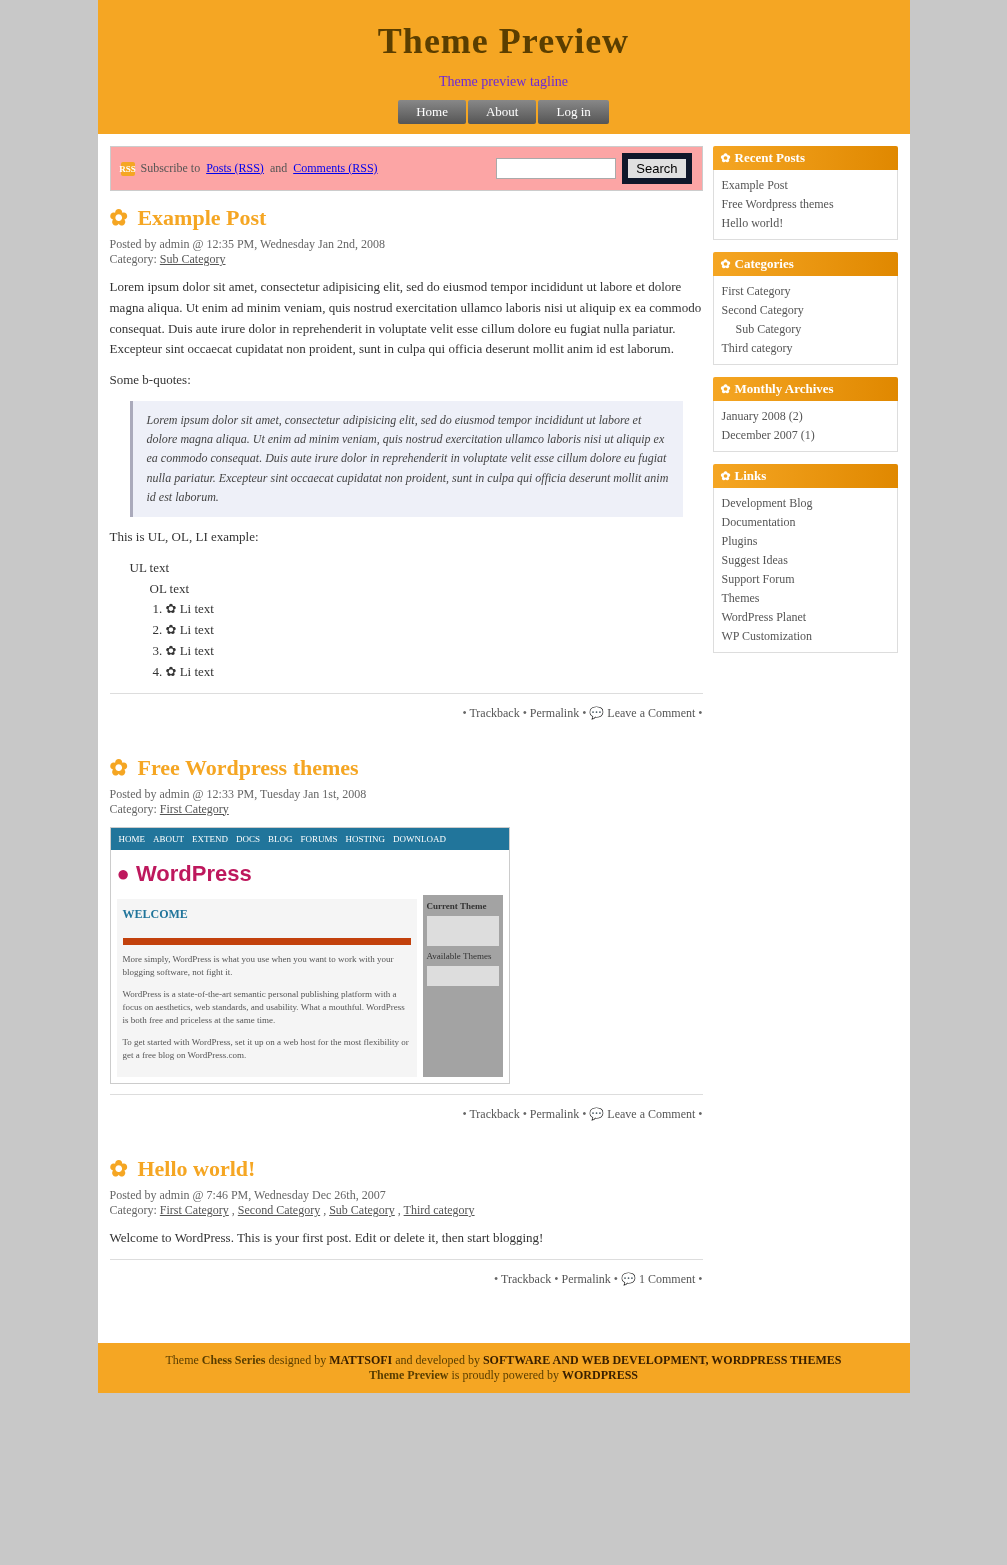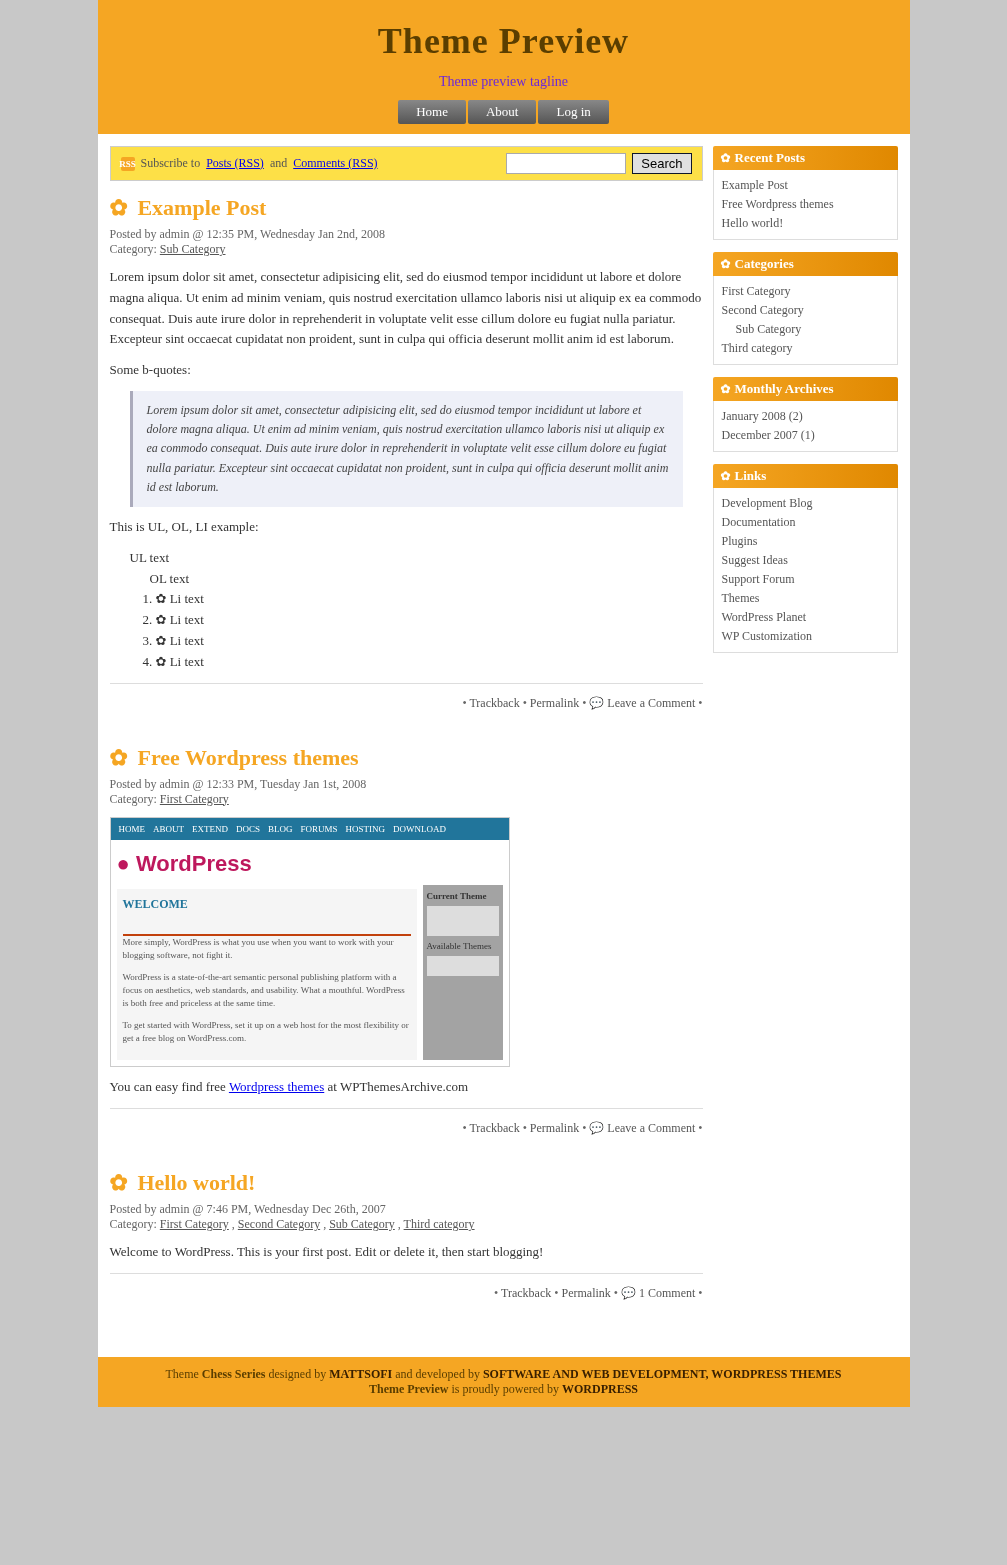--- a/index.html
+++ b/index.html
@@ -21,34 +21,34 @@
 
     
     #content-wrap { background: #fff; padding: 12px; display: flex; gap: 10px; }
 
     
     #main { flex: 1; min-width: 0; }
 
     
     #search-bar {
       display: flex; align-items: center; gap: 6px;
-      background: #fde047; border: 1px solid #ccc;
+      background: #fca5a5; border: 1px solid #ccc;
       padding: 6px 10px; margin-bottom: 14px;
       font-size: 12px; color: #555;
     }
     #search-bar .rss-icon {
       width: 14px; height: 14px; background: #f5a623;
       border-radius: 2px; display: inline-flex; align-items: center; justify-content: center;
       color: #fff; font-size: 9px; font-weight: bold;
     }
     #search-bar input[type="text"] {
       border: 1px solid #aaa; padding: 2px 4px; font-size: 13px; width: 120px;
     }
     #search-bar button {
-      background: #e0e0e0; border: 1px solid #0f172a; padding: 2px 8px; cursor: pointer; font-size: 13px;
+      background: #e0e0e0; border: 6px solid #0f172a; padding: 2px 8px; cursor: pointer; font-size: 13px;
     }
 
     
     .post { margin-bottom: 30px; }
     .post h2 { font-size: 22px; color: #f5a623; margin-bottom: 6px; }
     .post h2 a { color: #f5a623; text-decoration: none; }
     .post .post-meta { font-size: 12px; color: #666; margin-bottom: 10px; }
     .post .post-meta a { color: #555; }
     .post-content { font-size: 13px; line-height: 1.6; color: #333; }
     .post-content p { margin-bottom: 10px; }
@@ -68,21 +68,21 @@
       border: 1px solid #ccc; margin: 10px 0;
       max-width: 400px;
     }
     .wp-screenshot-nav {
       background: #21759b; padding: 4px 8px;
       display: flex; gap: 8px; align-items: center;
     }
     .wp-screenshot-nav span { color: #fff; font-size: 9px; }
     .wp-logo { font-size: 22px; font-weight: bold; color: #be185d; font-family: Arial; }
     .wp-welcome { padding: 6px; background: #f5f5f5; margin-top: 4px; }
-    .wp-welcome h3 { font-size: 12px; color: #21759b; border-bottom: 2px solid #c2410c; padding-bottom: 20px; margin-bottom: 0; }
+    .wp-welcome h3 { font-size: 12px; color: #21759b; border-bottom: 7px solid #c2410c; padding-bottom: 14px; margin-bottom: 8px; }
     .wp-welcome p { font-size: 9px; color: #555; line-height: 1.4; }
 
     
     #sidebar { width: 185px; flex-shrink: 0; }
     .sidebar-widget { margin-bottom: 12px; }
     .sidebar-widget-title {
       background: linear-gradient(to right, #f5a623, #e08800);
       color: #fff; font-size: 13px; font-weight: bold;
       padding: 4px 8px; display: flex; align-items: center; gap: 4px;
       border-radius: 2px 2px 0 0;
@@ -144,21 +144,21 @@
           <p>Lorem ipsum dolor sit amet, consectetur adipisicing elit, sed do eiusmod tempor incididunt ut labore et dolore magna aliqua. Ut enim ad minim veniam, quis nostrud exercitation ullamco laboris nisi ut aliquip ex ea commodo consequat. Duis aute irure dolor in reprehenderit in voluptate velit esse cillum dolore eu fugiat nulla pariatur. Excepteur sint occaecat cupidatat non proident, sunt in culpa qui officia deserunt mollit anim id est laborum.</p>
           <p>Some b-quotes:</p>
           <blockquote>
             <span>Lorem ipsum dolor sit amet, consectetur adipisicing elit, sed do eiusmod tempor incididunt ut labore et dolore magna aliqua. Ut enim ad minim veniam, quis nostrud exercitation ullamco laboris nisi ut aliquip ex ea commodo consequat. Duis aute irure dolor in reprehenderit in voluptate velit esse cillum dolore eu fugiat nulla pariatur. Excepteur sint occaecat cupidatat non proident, sunt in culpa qui officia deserunt mollit anim id est laborum.</span>
           </blockquote>
           <p>This is UL, OL, LI example:</p>
           <ul style="list-style:none; margin-left:20px;">
             <li><span>UL text</span>
               <ol style="list-style:none; margin-left:20px;">
                 <li><span>OL text</span>
-                  <ol style="margin-left:6px;">
+                  <ol style="margin-left:16px;">
                     <li><span>✿</span> <span>Li text</span></li>
                     <li><span>✿</span> <span>Li text</span></li>
                     <li><span>✿</span> <span>Li text</span></li>
                     <li><span>✿</span> <span>Li text</span></li>
                   </ol>
                 </li>
               </ol>
             </li>
           </ul>
         </div>
@@ -206,25 +206,20 @@
                 </div>
                 <div style="width:80px; background:#a3a3a3; padding:4px; font-size:9px;">
                   <div style="font-weight:bold; margin-bottom:3px;">Current Theme</div>
                   <div style="background:#ddd; height:30px; margin-bottom:3px;"></div>
                   <div>Available Themes</div>
                   <div style="background:#ddd; height:20px; margin-top:2px;"></div>
                 </div>
               </div>
             </div>
           </div>
-          <p>
-            <span>You can easy find free</span>
-            <a href="#">Wordpress themes</a>
-            <span> at WPThemesArchive.com</span>
-          </p>
         </div>
         <hr class="post-divider">
         <div class="post-footer">
           • <a href="#">Trackback</a> •
           <a href="#">Permalink</a> •
           <span>💬</span>
           <a href="#">Leave a Comment</a> •
         </div>
       </div>
 

